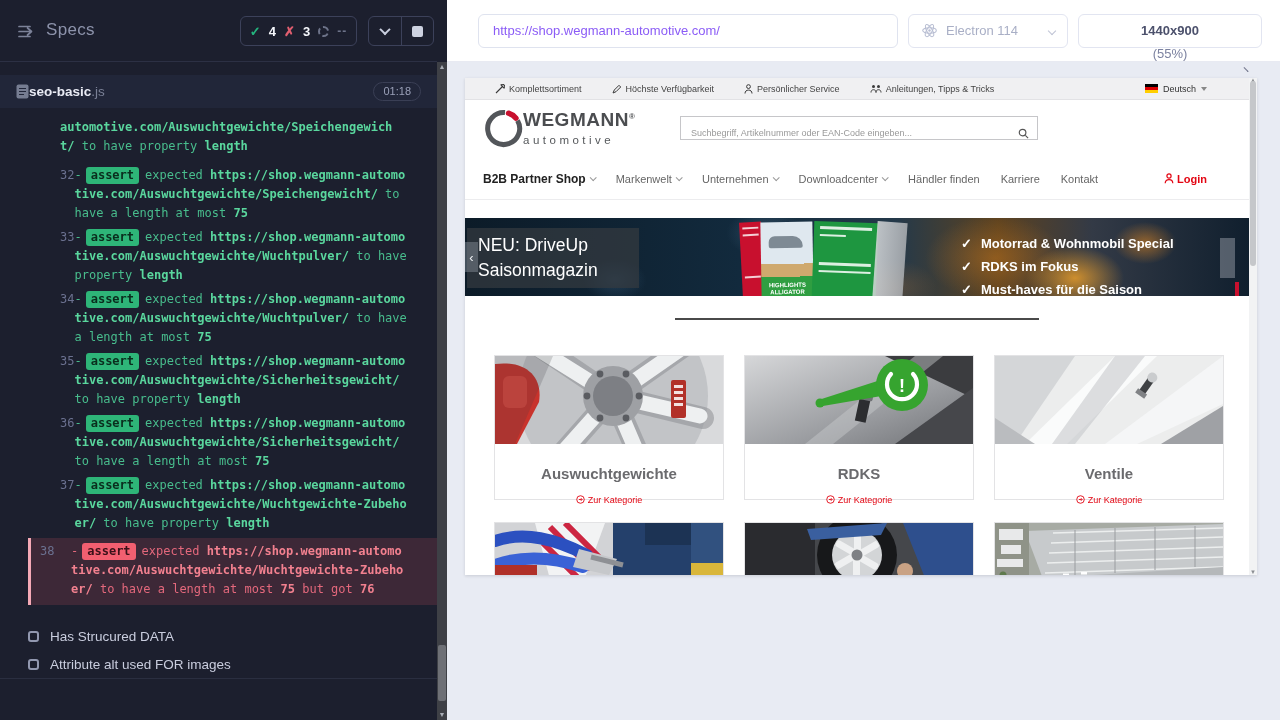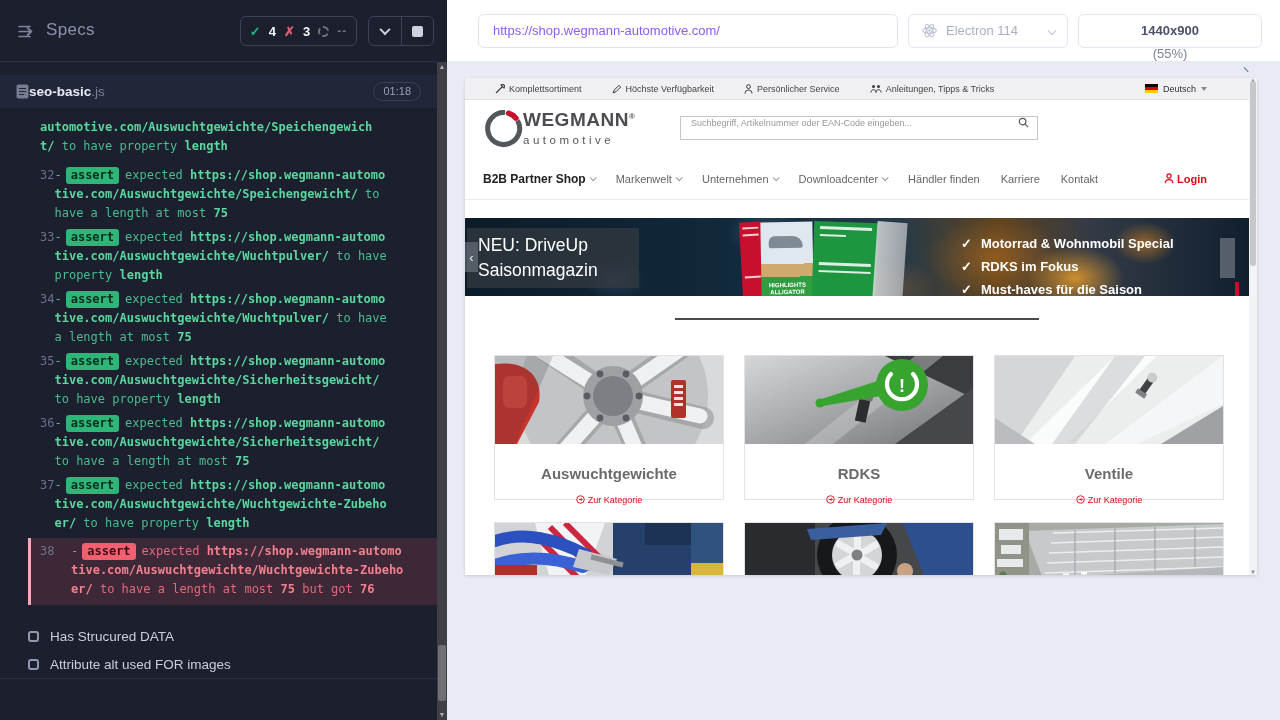--- a/index.html
+++ b/index.html
@@ -28,21 +28,21 @@
   .stop-sq { width:11px; height:11px; background:#cdd2e0; border-radius:2px; }
 
   .spec-row { position:absolute; top:75px; left:0; width:437px; height:33px; background:#212639;
     display:flex; align-items:center; padding:0 16px; }
   .spec-name { color:#e9ebf4; font-weight:bold; font-size:13.5px; }
   .spec-ext { color:#7a8096; font-size:13.5px; }
   .pill { margin-left:auto; border:1px solid #3a3f55; border-radius:10px; padding:2px 9px 3px; font-size:11px; color:#9aa0b8; }
 
   .log { position:absolute; top:108px; left:0; width:437px; height:514px; overflow:hidden;
     font-family:"DejaVu Sans Mono", monospace; font-size:12px; line-height:19px; padding-top:10px; }
-  .lrow { display:flex; margin-bottom:5px; }
+  .lrow { display:flex; margin-bottom:5px;margin-left:20px; }
   .lrow.cont { margin-bottom:10px; }
   .lnum { flex:0 0 40px; padding-left:40px; color:#6b7190; }
   .lmsg { width:335px; word-break:break-all; white-space:pre-wrap; }
   .badge { display:inline-block; padding:0 5px; border-radius:3px; font-weight:bold; margin:0 6px 0 4px; line-height:17px; }
   .passed .badge { background:#2eb578; color:#0a2d1d; }
   .failed .badge { background:#f25f70; color:#3a1119; }
   .passed .dash { color:#48bd8d; }
   .failed .dash { color:#e4687c; }
   .passed .sg { color:#48bd8d; }
   .passed .sg.b { color:#5ad79e; font-weight:bold; }
@@ -78,21 +78,21 @@
   .lang { margin-left:auto; display:flex; align-items:center; gap:5px; cursor:pointer; color:#333; }
   .flag { width:13px; height:9px; display:inline-block; }
   .flag div { height:3px; }
   .caret { width:0; height:0; border-left:3px solid transparent; border-right:3px solid transparent; border-top:4px solid #888; }
 
   .site-header { height:58px; position:relative; }
   .logo { position:absolute; left:18px; top:8px; display:flex; align-items:center; cursor:pointer; }
   .logo-name { font-size:19px; font-weight:bold; color:#4b4d50; letter-spacing:.5px; line-height:17px; }
   .logo-reg { font-size:8px; vertical-align:super; }
   .logo-sub { font-size:11.5px; color:#55585b; letter-spacing:3.5px; }
-  .search { position:absolute; left:215px; top:16px; width:358px; height:24px; border:1px solid #c6c6c9; display:flex; align-items:flex-start; padding:0 8px; background:#fff; }
+  .search { position:absolute; left:215px; top:16px; width:358px; height:24px; border:1px solid #c6c6c9; display:flex; align-items:flex-end; padding:0 8px; background:#fff; }
   .search input { border:0; outline:0; flex:1; font-size:9px; color:#666; font-family:"Liberation Sans",sans-serif; }
   .search input::placeholder { color:#999; }
 
   .site-nav { height:42px; border-bottom:1px solid #ececee; display:flex; align-items:center; gap:21px; padding:0 50px 0 18px; font-size:11px; color:#666; }
   .nav-item { display:flex; align-items:center; gap:4px; cursor:pointer; white-space:nowrap; }
   .nav-item.bold { font-weight:bold; color:#222; font-size:12px; }
   .nav-caret { width:5px; height:5px; border-right:1.4px solid #999; border-bottom:1.4px solid #999; transform:rotate(45deg) translateY(-1px); }
   .login { margin-left:auto; display:flex; align-items:center; gap:3px; color:#e30613; font-weight:bold; font-size:11px; cursor:pointer; }
 
   .banner { position:absolute; top:140px; left:0; width:784px; height:78px; overflow:hidden;

